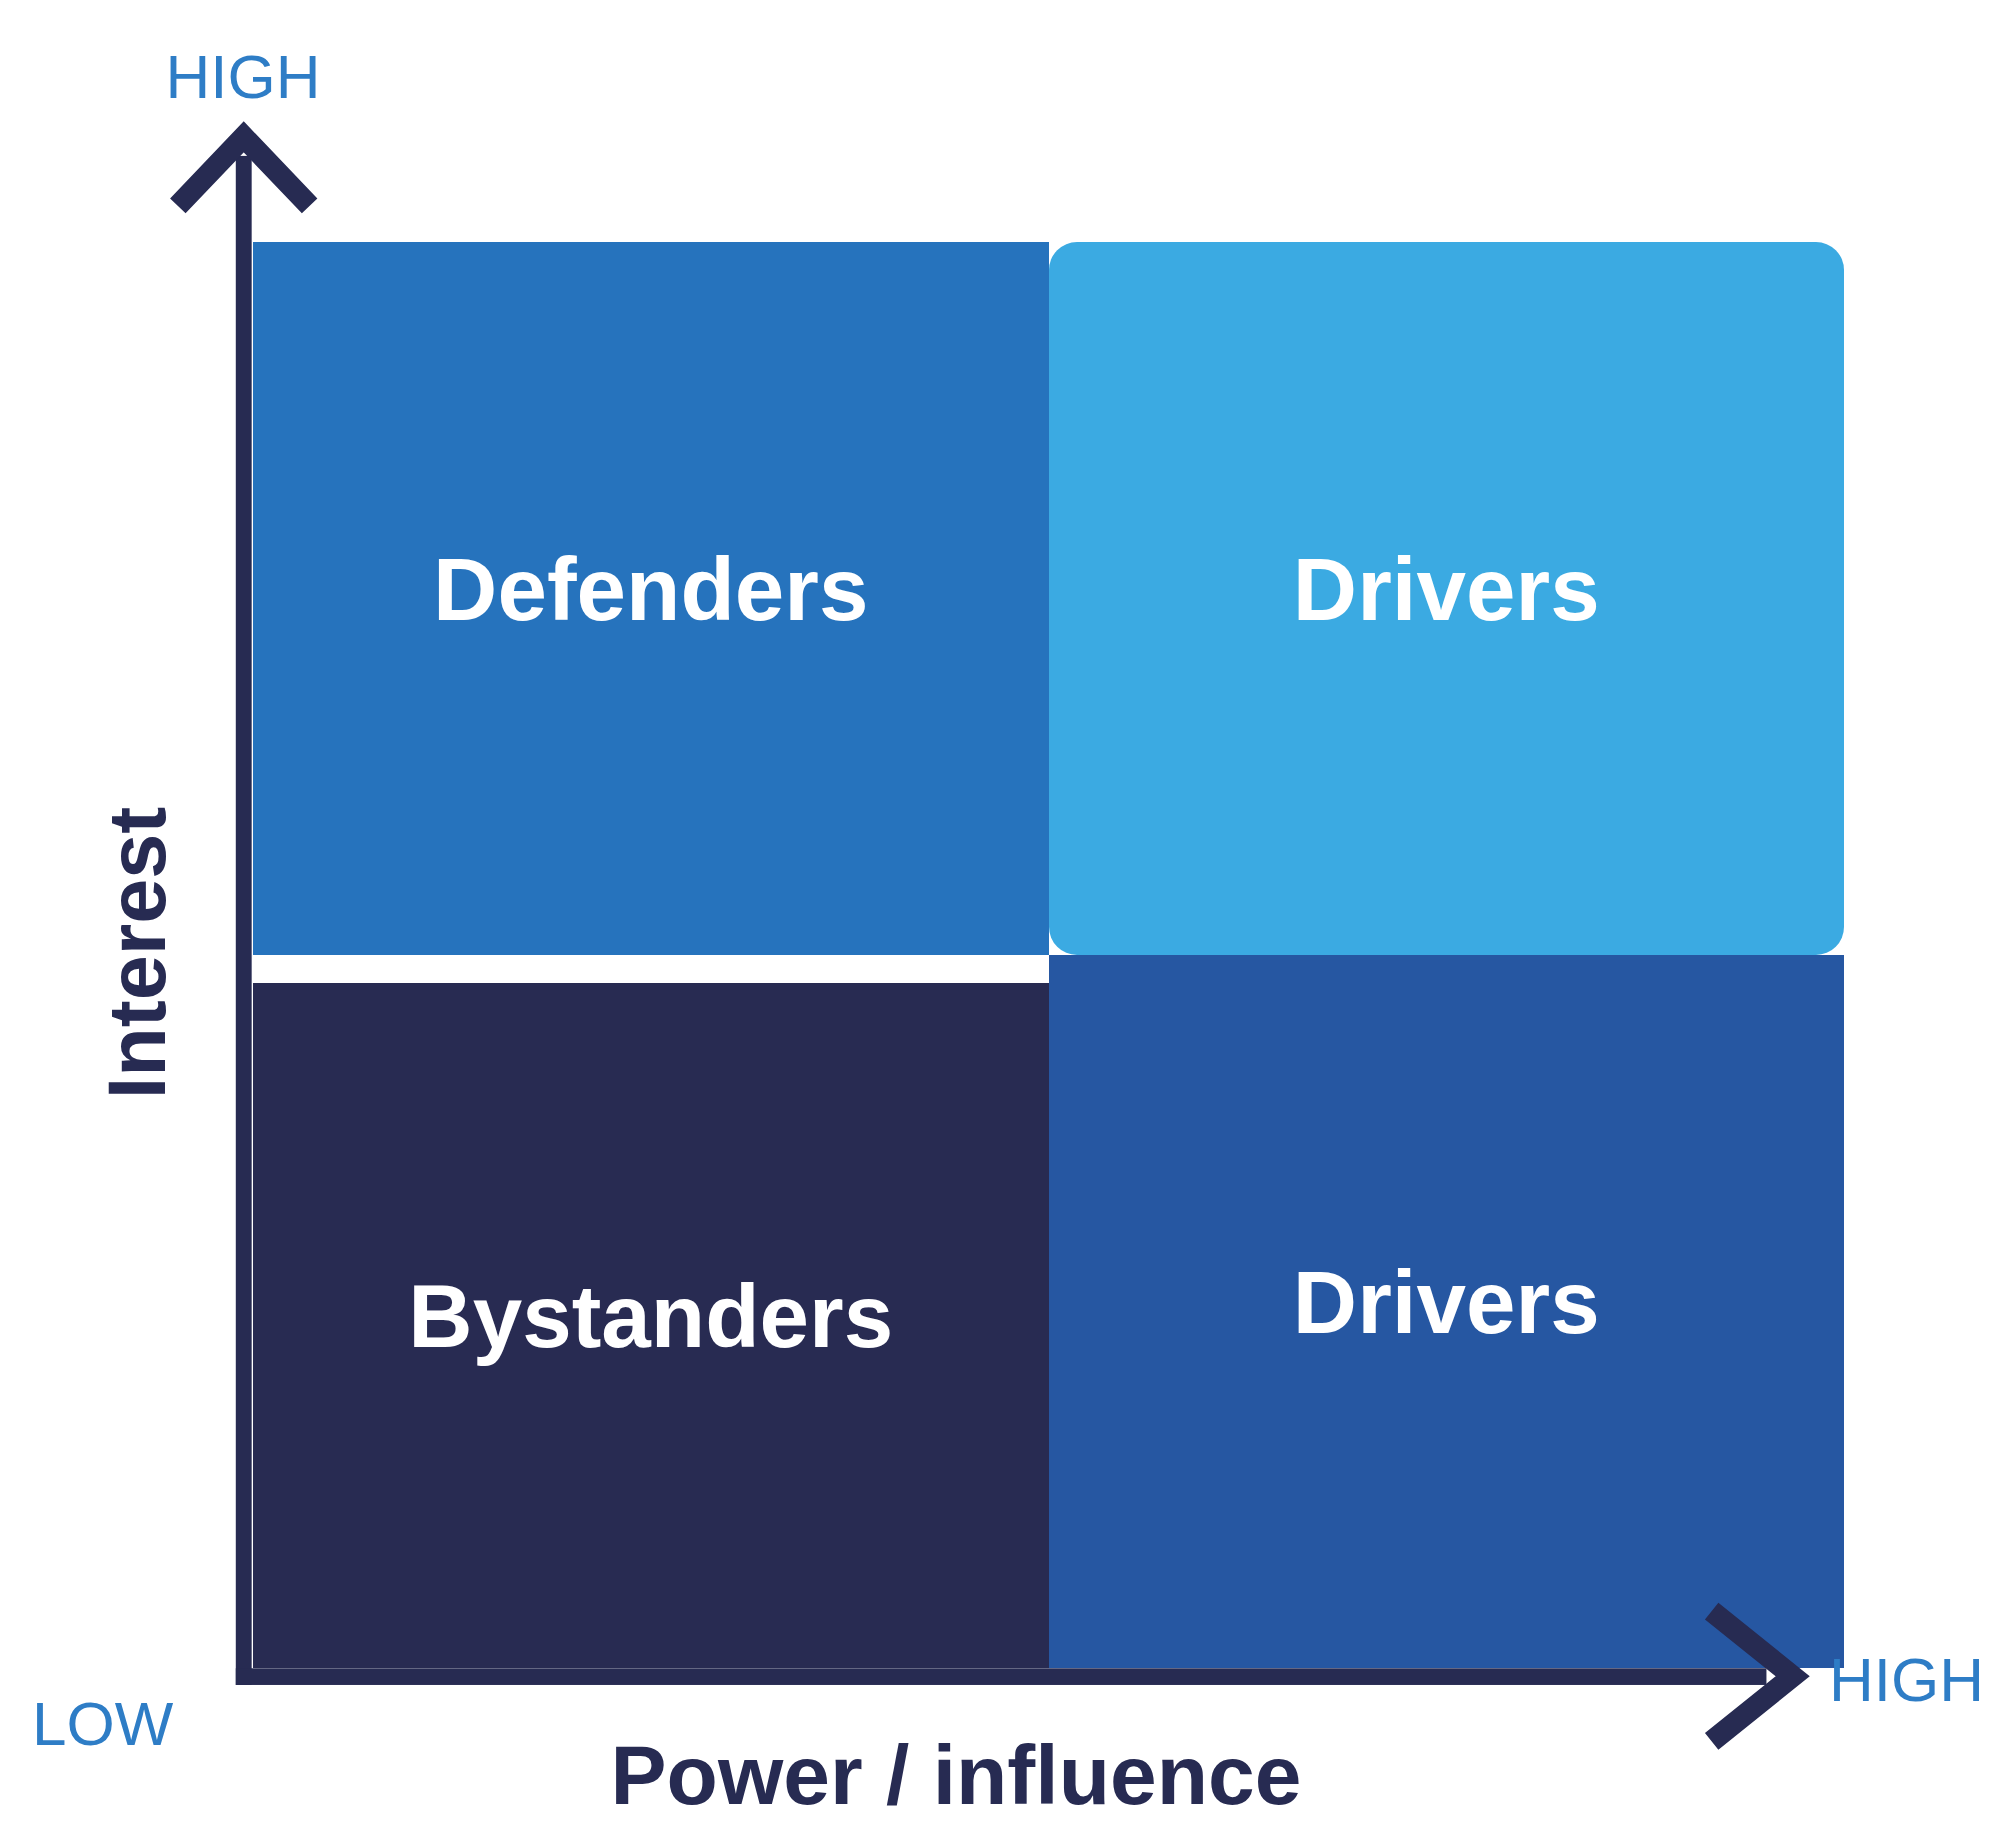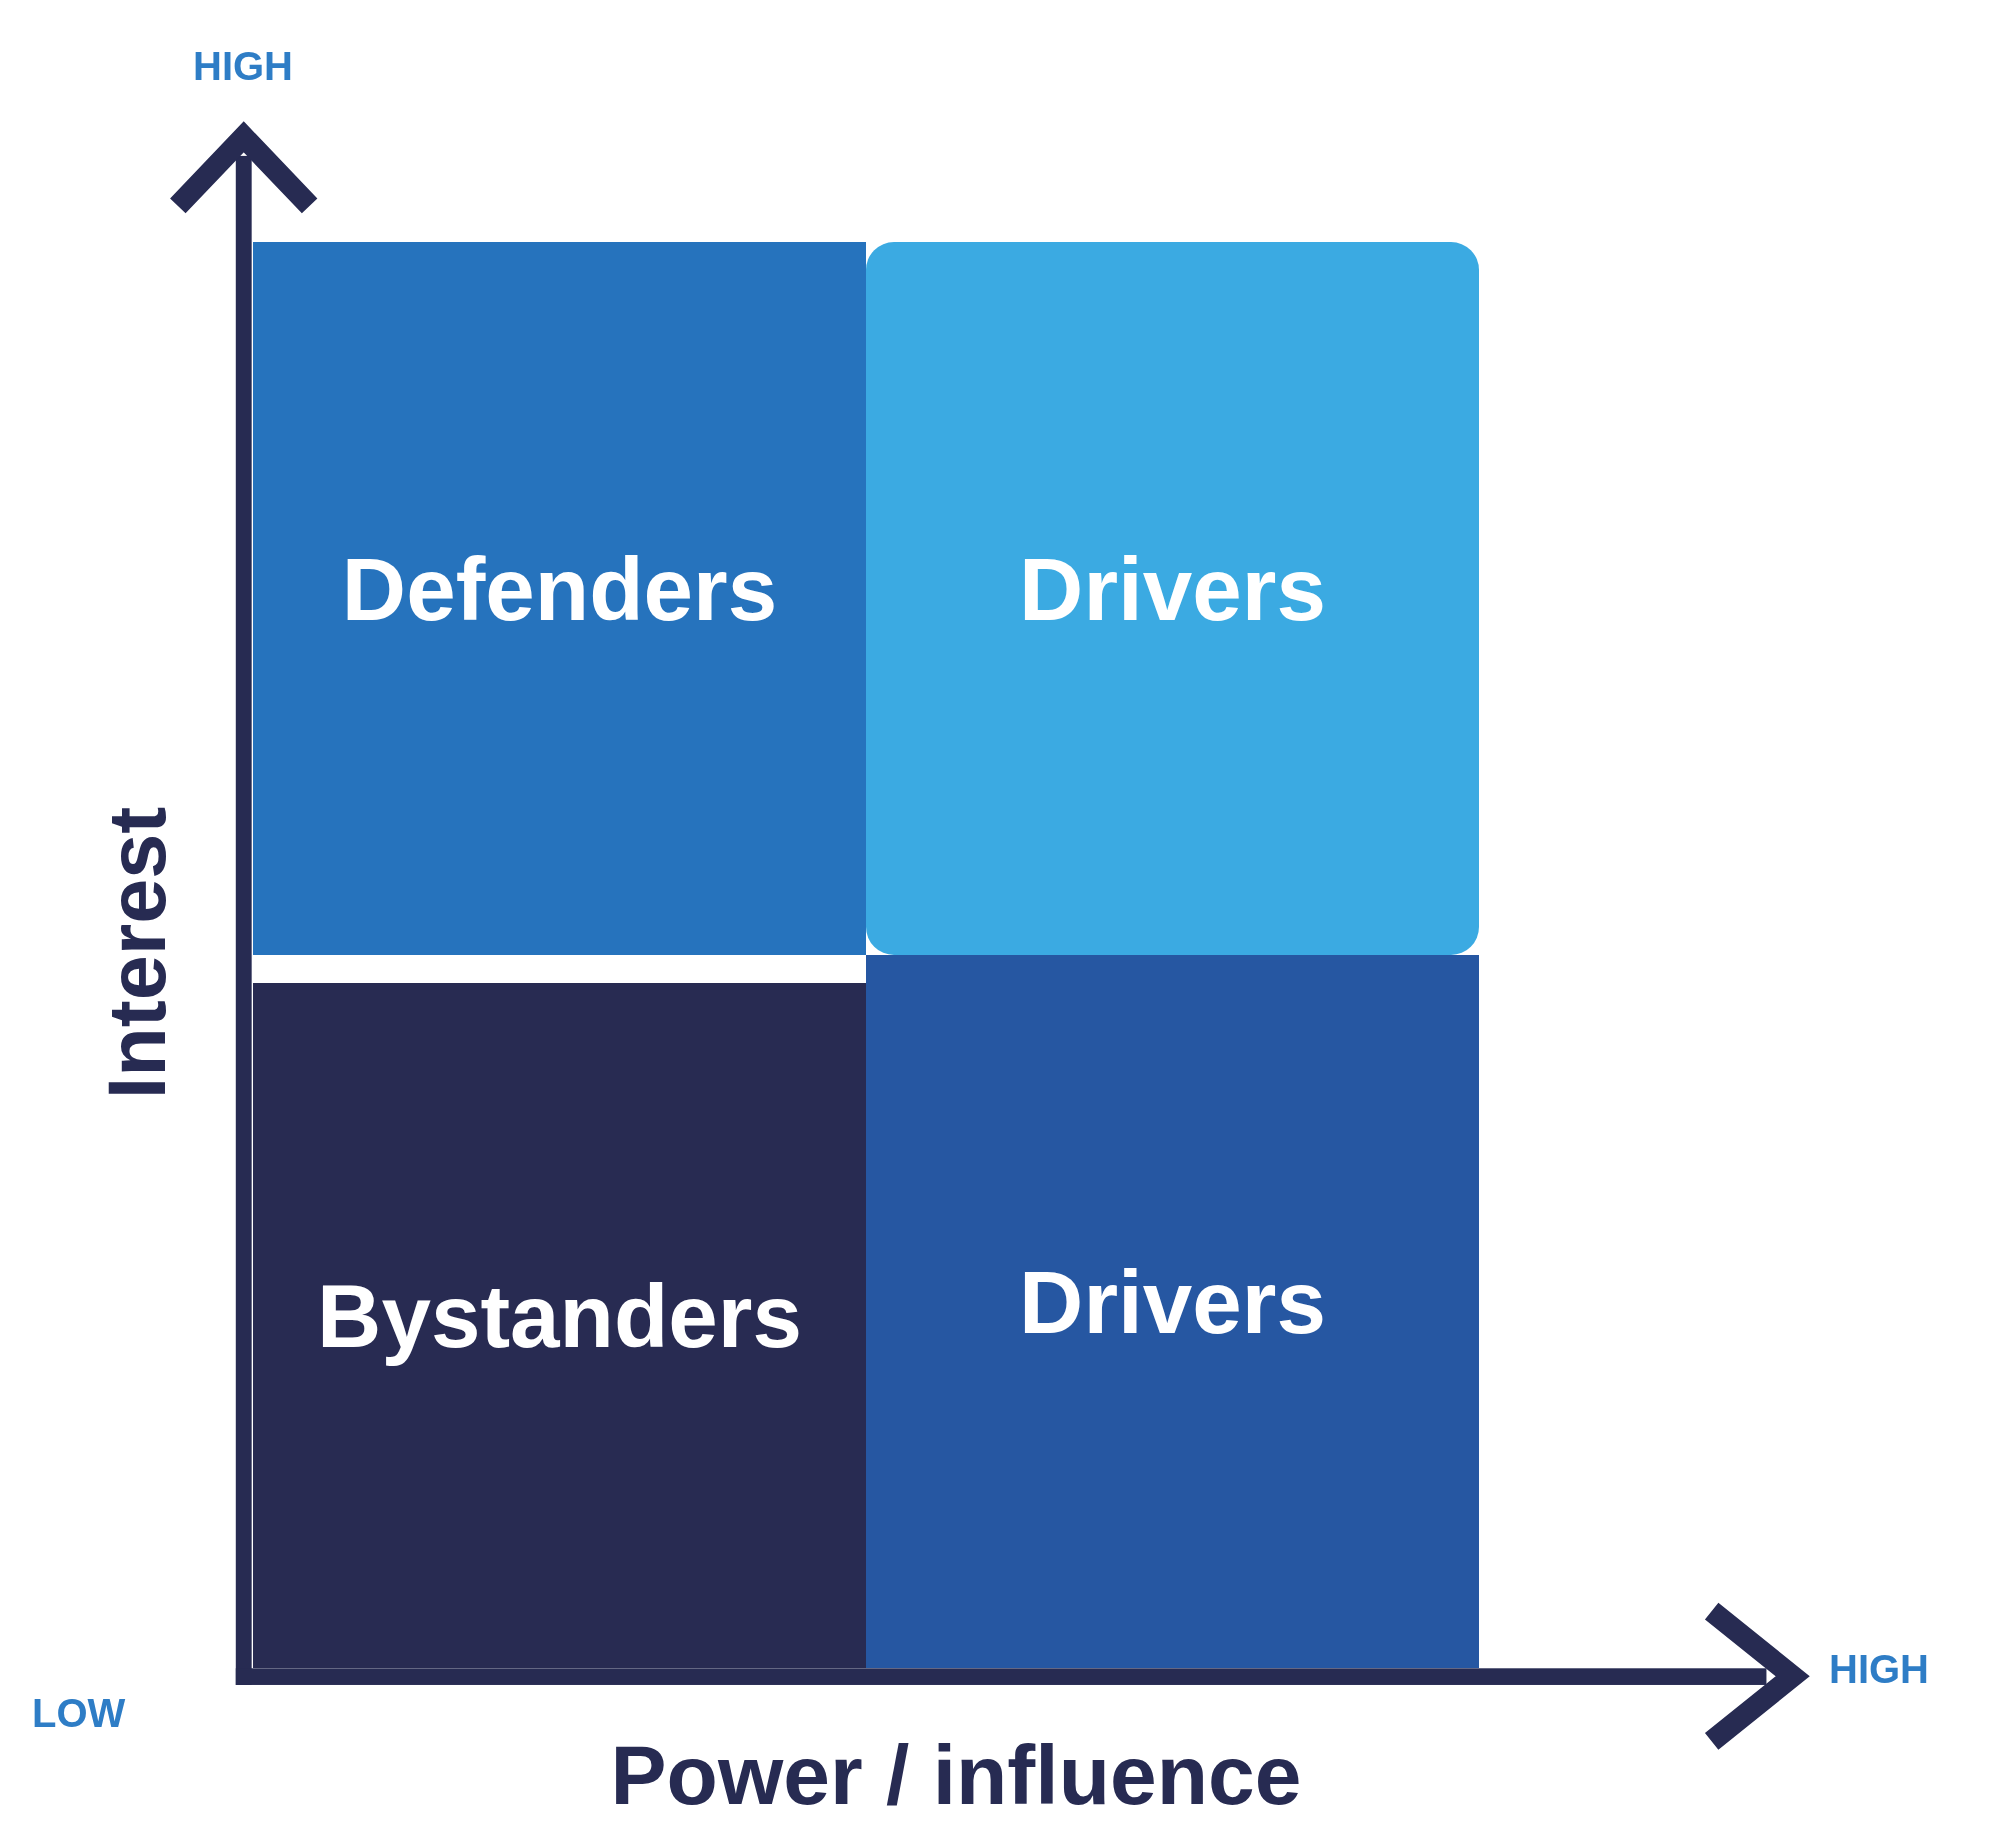--- a/index.html
+++ b/index.html
@@ -13,21 +13,21 @@
     height: 1848px;
     background: #ffffff;
     font-family: "Liberation Sans", sans-serif;
     overflow: hidden;
   }
   
   .grid {
     position: absolute;
     left: 253px;
     top: 242px;
-    width: 1226px;
+    width: 1591px;
     height: 1426px;
     display: grid;
     grid-template-columns: 1fr 1fr;
     grid-template-rows: 1fr 1fr;
   }
   .quadrant {
     display: flex;
     align-items: center;
     justify-content: center;
   }
@@ -45,22 +45,22 @@
     left: 0;
     top: 0;
     width: 2007px;
     height: 1848px;
     pointer-events: none;
   }
   
   .end-label {
     position: absolute;
     color: #2E7DC6;
-    font-weight: 700;
-    font-size: 40px;
+    font-weight: 400;
+    font-size: 62px;
     line-height: 1;
     white-space: nowrap;
   }
   .end-label.high-top {
     left: 243px;
     top: 46px;
     transform: translateX(-50%);
   }
   .end-label.low-origin {
     left: 32px;

